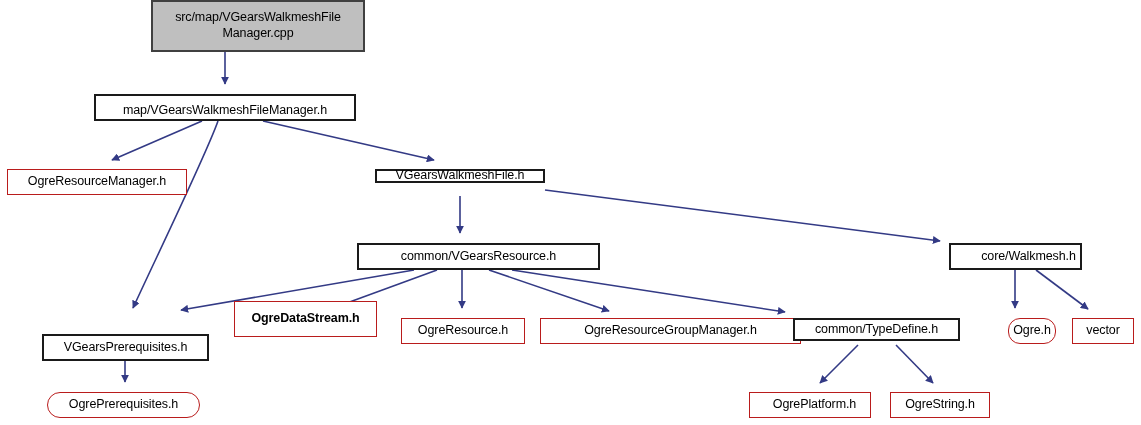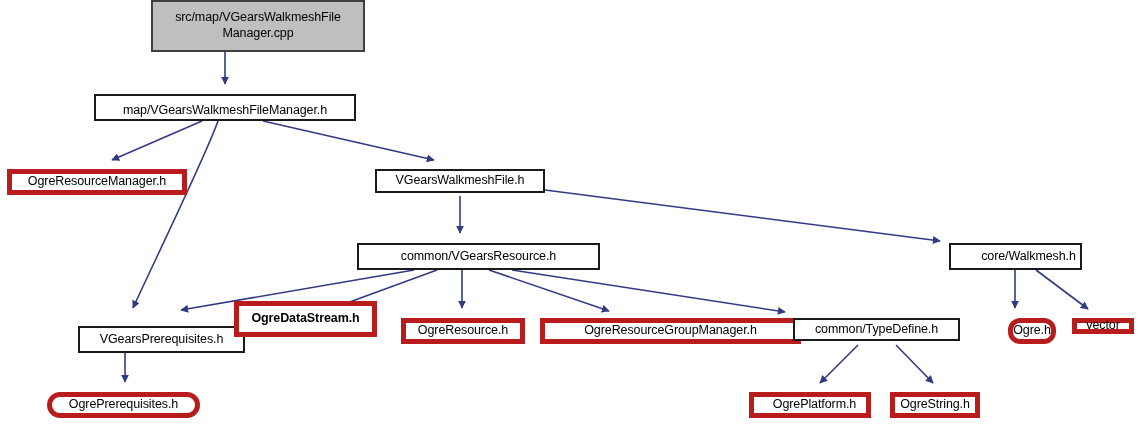--- a/index.html
+++ b/index.html
@@ -30,21 +30,21 @@
     display: flex;
     align-items: center;
     justify-content: center;
     text-align: center;
     color: #000000;
     font-size: 12.5px;
     line-height: 1.25;
     letter-spacing: -0.1px;
     white-space: pre-line;
     background: #ffffff;
-    border: 5px solid #b91c1c;
+    border: 1px solid #b91c1c;
     z-index: 2;
   }
   .node.linked {
     border: 2px solid #1a1a1a;
   }
   .node.current {
     background: #bfbfbf;
     border: 2px solid #404040;
   }
 </style>
@@ -75,27 +75,27 @@
         <path d="M125,345 L125,382" fill="none" stroke="#333a85" stroke-width="1.6" marker-end="url(#arrow)"></path>
         <path d="M858,345 L820,383" fill="none" stroke="#333a85" stroke-width="1.6" marker-end="url(#arrow)"></path>
         <path d="M896,345 L933,383" fill="none" stroke="#333a85" stroke-width="1.6" marker-end="url(#arrow)"></path>
       </g>
   </svg>
   <div id="nodes">
       <div class="node current" style="left: 118px; top: 0; width: 214px; height: 52px; margin-left: 33px;"><span>src/map/VGearsWalkmeshFile
 Manager.cpp</span></div>
       <div class="node linked" style="left: 94px; top: 94px; width: 262px; height: 27px; align-items: flex-end;"><span>map/VGearsWalkmeshFileManager.h</span></div>
       <div class="node plain" style="left: 7px; top: 169px; width: 180px; height: 26px;"><span>OgreResourceManager.h</span></div>
-      <div class="node linked" style="left: 375px; top: 169px; width: 170px; height: 24px;"><span>VGearsWalkmeshFile.h</span></div>
+      <div class="node linked" style="left: 375px; top: 169px; width: 170px; height: 14px;"><span>VGearsWalkmeshFile.h</span></div>
       <div class="node linked" style="left: 357px; top: 243px; width: 243px; height: 27px;"><span>common/VGearsResource.h</span></div>
       <div class="node linked" style="left: 949px; top: 243px; width: 133px; height: 27px; padding-left: 26px;"><span>core/Walkmesh.h</span></div>
-      <div class="node linked" style="left: 42px; top: 326px; width: 167px; height: 27px; margin-left: 36px;"><span>VGearsPrerequisites.h</span></div>
+      <div class="node linked" style="left: 42px; top: 334px; width: 167px; height: 27px;"><span>VGearsPrerequisites.h</span></div>
       <div class="node plain" style="left: 234px; top: 301px; width: 143px; height: 36px; font-weight: bold;"><span>OgreDataStream.h</span></div>
       <div class="node plain" style="left: 401px; top: 318px; width: 124px; height: 26px;"><span>OgreResource.h</span></div>
       <div class="node plain" style="left: 540px; top: 318px; width: 261px; height: 26px;"><span>OgreResourceGroupManager.h</span></div>
       <div class="node linked" style="left: 793px; top: 318px; width: 167px; height: 23px;"><span>common/TypeDefine.h</span></div>
       <div class="node plain" style="left: 1008px; top: 318px; width: 48px; height: 26px; border-radius: 12px;"><span>Ogre.h</span></div>
-      <div class="node plain" style="left: 1072px; top: 318px; width: 62px; height: 16px;"><span>vector</span></div>
+      <div class="node plain" style="left: 1072px; top: 318px; width: 62px; height: 26px;"><span>vector</span></div>
       <div class="node plain" style="left: 47px; top: 392px; width: 153px; height: 26px; border-radius: 13px;"><span>OgrePrerequisites.h</span></div>
       <div class="node plain" style="left: 749px; top: 392px; width: 122px; height: 26px; padding-left: 9px;"><span>OgrePlatform.h</span></div>
-      <div class="node plain" style="left: 890px; top: 392px; width: 90px; height: 26px;"><span>OgreString.h</span></div>
+      <div class="node plain" style="left: 890px; top: 392px; width: 100px; height: 26px;"><span>OgreString.h</span></div>
     </div>
 </div>
 
 </body></html>

